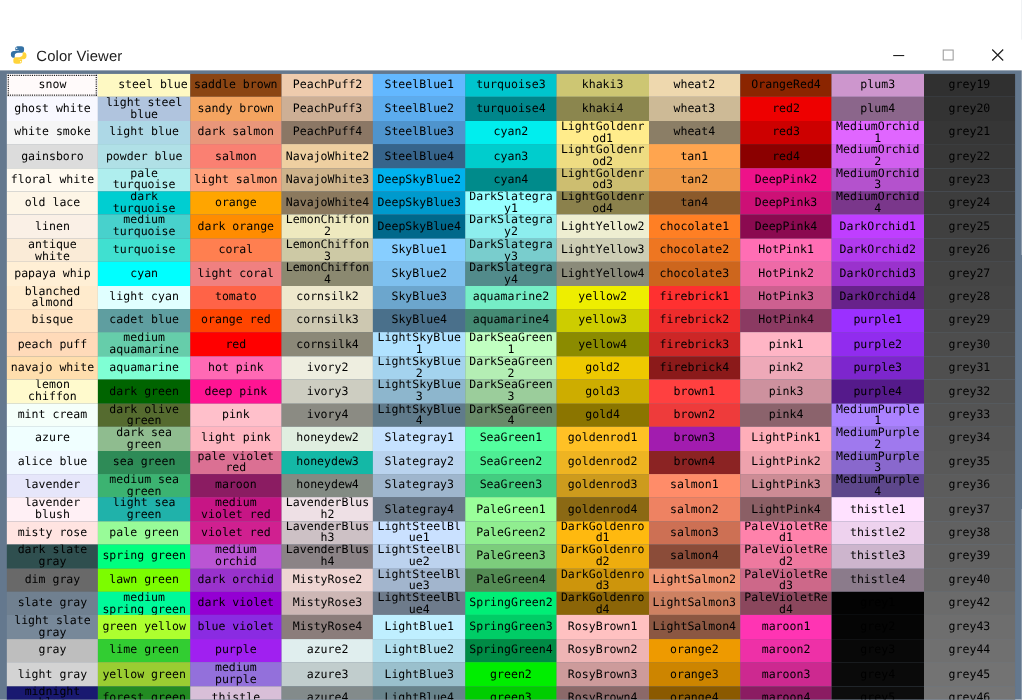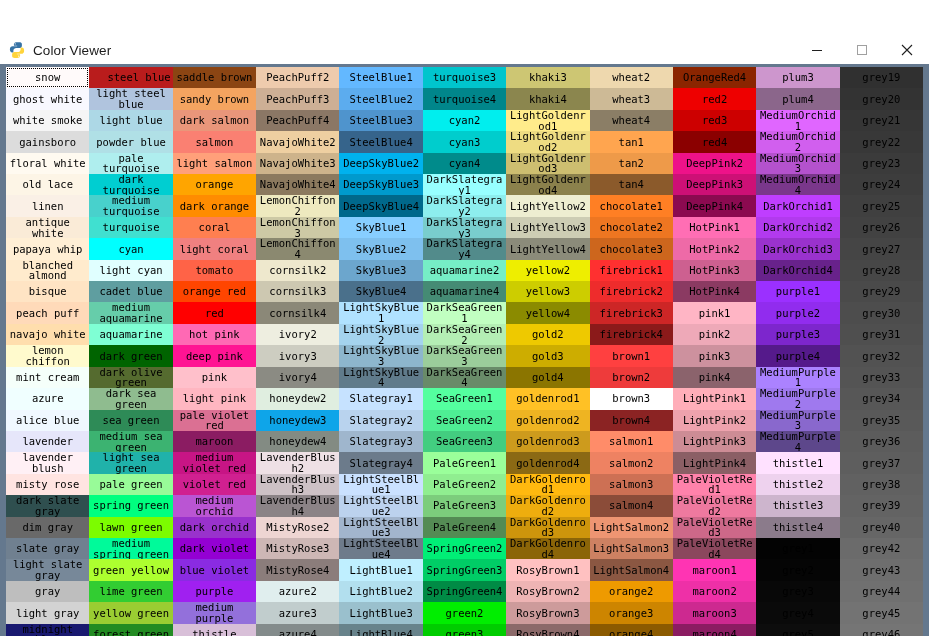--- a/index.html
+++ b/index.html
@@ -175,21 +175,21 @@
               <span>light gray</span>
             </div>
             <div class="cell" style="background: rgb(25, 25, 112); color: rgb(0, 0, 0);">
               <span>midnight blue</span>
             </div>
             <div class="cell" style="background: rgb(0, 0, 128); color: rgb(0, 0, 0);">
               <span>navy</span>
             </div>
           </div>
           <div class="col" style="grid-template-rows: repeat(41, 1fr);">
-            <div class="cell" style="background: #b91c1c; color: rgb(0, 0, 0); padding-left: 17px;">
+            <div class="cell" style="background: #fef9c3; color: rgb(0, 0, 0); padding-left: 17px;">
               <span>steel blue</span>
             </div>
             <div class="cell" style="background: rgb(176, 196, 222); color: rgb(0, 0, 0);">
               <span>light steel blue</span>
             </div>
             <div class="cell" style="background: rgb(173, 216, 230); color: rgb(0, 0, 0);">
               <span>light blue</span>
             </div>
             <div class="cell" style="background: rgb(176, 224, 230); color: rgb(0, 0, 0);">
               <span>powder blue</span>
@@ -395,21 +395,21 @@
             </div>
             <div class="cell" style="background: rgb(205, 205, 193); color: rgb(0, 0, 0);">
               <span>ivory3</span>
             </div>
             <div class="cell" style="background: rgb(139, 139, 131); color: rgb(0, 0, 0);">
               <span>ivory4</span>
             </div>
             <div class="cell" style="background: rgb(224, 238, 224); color: rgb(0, 0, 0);">
               <span>honeydew2</span>
             </div>
-            <div class="cell" style="background: #0ea5e9; color: rgb(0, 0, 0);">
+            <div class="cell" style="background: #14b8a6; color: rgb(0, 0, 0);">
               <span>honeydew3</span>
             </div>
             <div class="cell" style="background: rgb(131, 139, 131); color: rgb(0, 0, 0);">
               <span>honeydew4</span>
             </div>
             <div class="cell" style="background: rgb(238, 224, 229); color: rgb(0, 0, 0);">
               <span>LavenderBlush2</span>
             </div>
             <div class="cell" style="background: rgb(205, 193, 197); color: rgb(0, 0, 0);">
               <span>LavenderBlush3</span>
@@ -736,21 +736,21 @@
             </div>
             <div class="cell" style="background: rgb(139, 26, 26); color: rgb(0, 0, 0);">
               <span>firebrick4</span>
             </div>
             <div class="cell" style="background: rgb(255, 64, 64); color: rgb(0, 0, 0);">
               <span>brown1</span>
             </div>
             <div class="cell" style="background: rgb(238, 59, 59); color: rgb(0, 0, 0);">
               <span>brown2</span>
             </div>
-            <div class="cell" style="background: #ffffff; color: rgb(0, 0, 0);">
+            <div class="cell" style="background: #a21caf; color: rgb(0, 0, 0);">
               <span>brown3</span>
             </div>
             <div class="cell" style="background: rgb(139, 35, 35); color: rgb(0, 0, 0);">
               <span>brown4</span>
             </div>
             <div class="cell" style="background: rgb(255, 140, 105); color: rgb(0, 0, 0);">
               <span>salmon1</span>
             </div>
             <div class="cell" style="background: rgb(238, 130, 98); color: rgb(0, 0, 0);">
               <span>salmon2</span>

